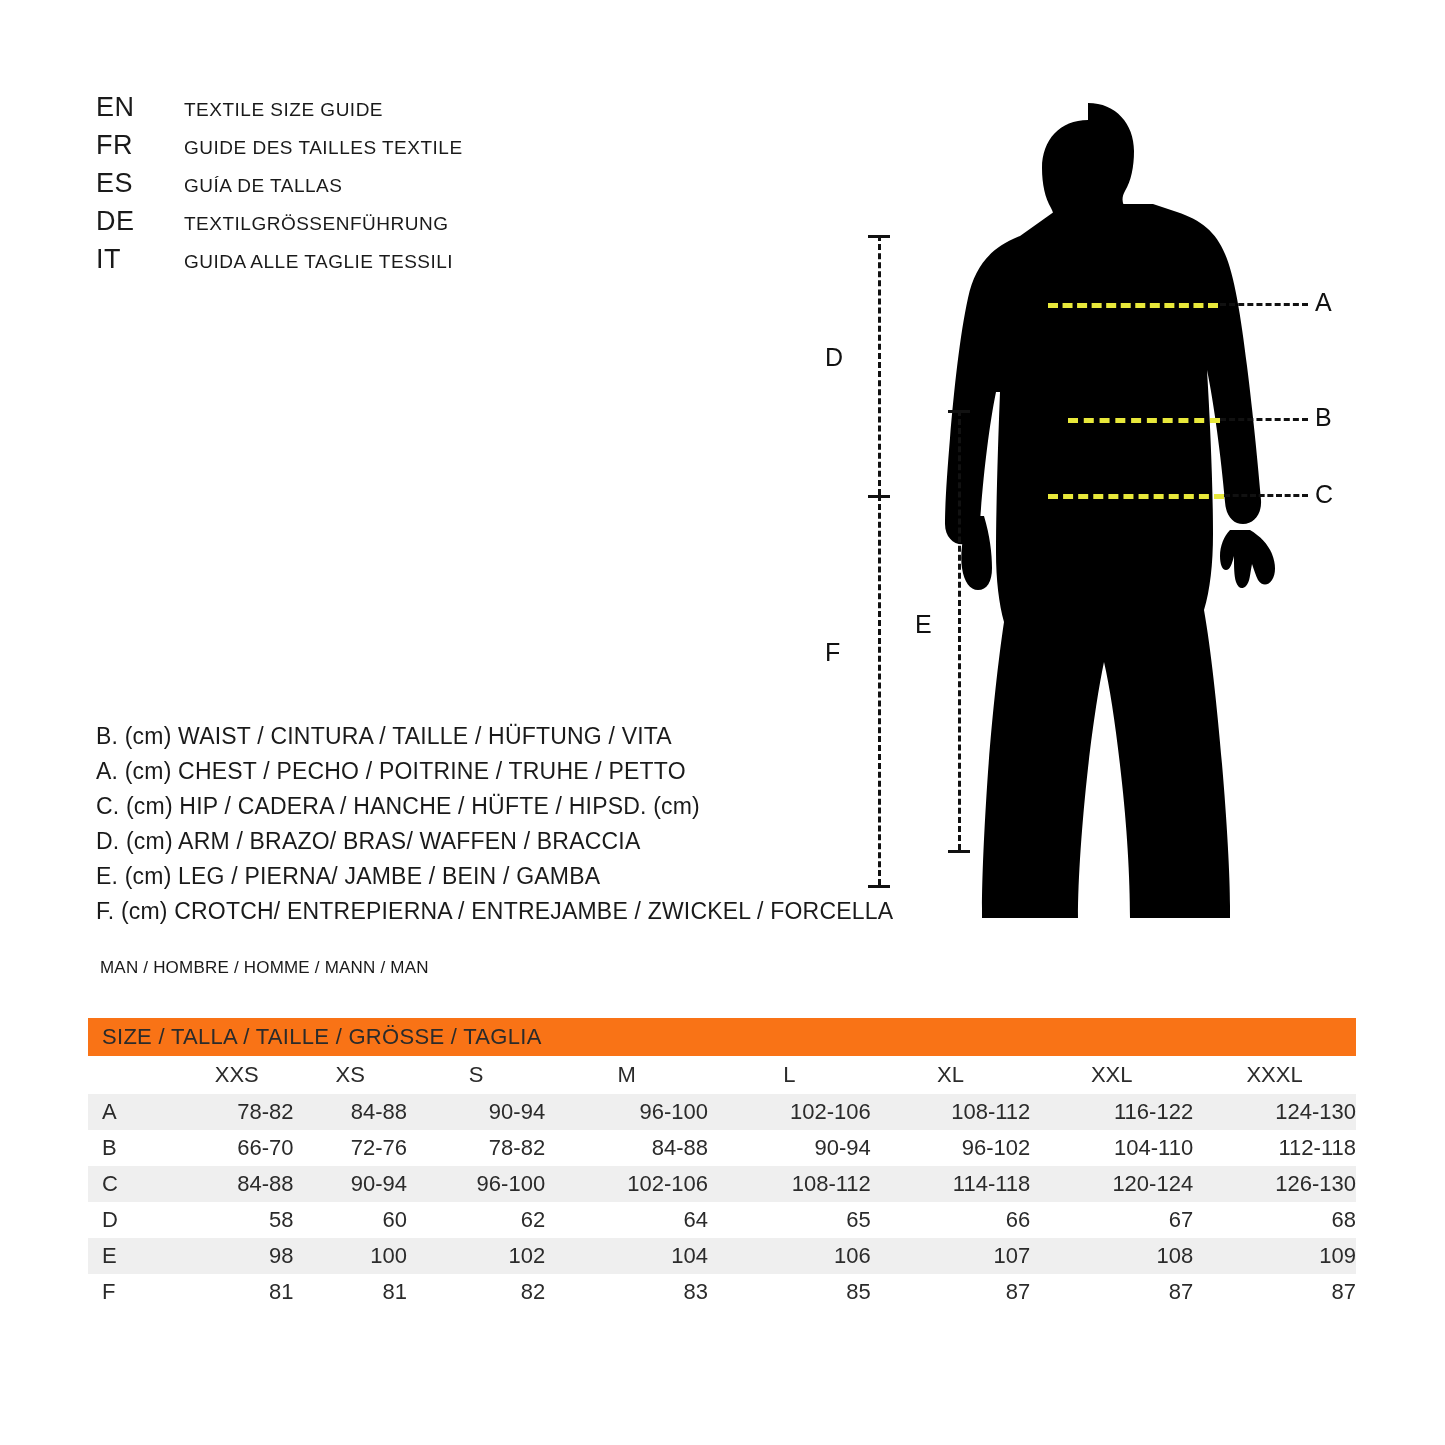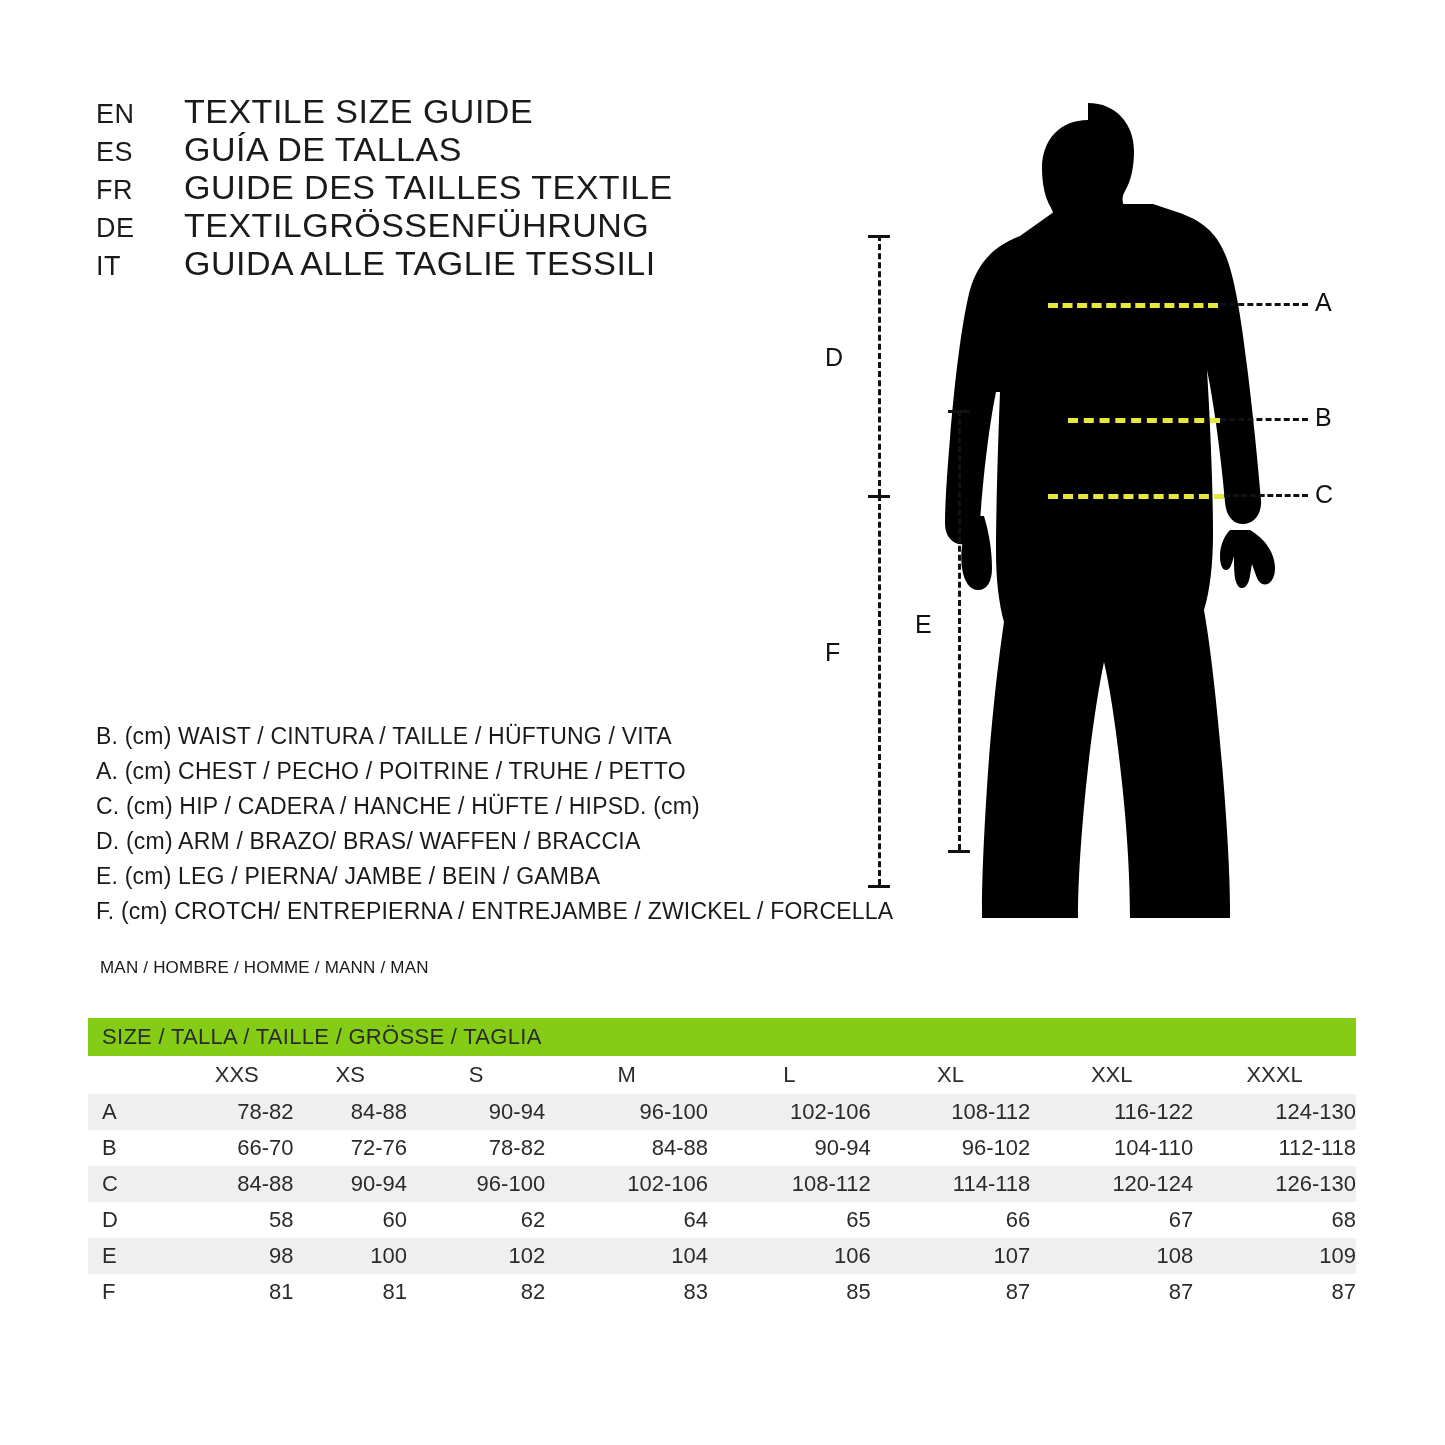--- a/index.html
+++ b/index.html
@@ -26,21 +26,21 @@
     display: flex;
     align-items: baseline;
     height: 38px;
   }
   .title-lang {
     width: 88px;
     font-size: 27px;
     letter-spacing: 0.5px;
   }
   .title-text {
-    font-size: 34px;
+    font-size: 19px;
     letter-spacing: 0.5px;
     white-space: nowrap;
   }
 
   
   .legend {
     position: absolute;
     left: 96px;
     top: 723px;
   }
@@ -102,21 +102,21 @@
     top: 1018px;
     width: 1268px;
     border-collapse: collapse;
     font-size: 22px;
   }
   .size-table th, .size-table td {
     padding: 0;
     margin: 0;
   }
   .hdr-bar td {
-    background: #84cc16;
+    background: #f97316;
     height: 38px;
     font-size: 22px;
     color: #2b2b2b;
     text-align: left;
     padding-left: 14px;
     letter-spacing: 0.3px;
   }
   .cols-row td {
     height: 38px;
     text-align: center;
@@ -143,26 +143,26 @@
 </style>
 </head>
 <body>
 
 <div class="titles">
   <div class="title-row">
     <div class="title-lang">EN</div>
     <div class="title-text">TEXTILE SIZE GUIDE</div>
   </div>
   <div class="title-row">
+    <div class="title-lang">FR</div>
+    <div class="title-text">GUIDE DES TAILLES TEXTILE</div>
+  </div>
+  <div class="title-row">
     <div class="title-lang">ES</div>
     <div class="title-text">GUÍA DE TALLAS</div>
-  </div>
-  <div class="title-row">
-    <div class="title-lang">FR</div>
-    <div class="title-text">GUIDE DES TAILLES TEXTILE</div>
   </div>
   <div class="title-row">
     <div class="title-lang">DE</div>
     <div class="title-text">TEXTILGRÖSSENFÜHRUNG</div>
   </div>
   <div class="title-row">
     <div class="title-lang">IT</div>
     <div class="title-text">GUIDA ALLE TAGLIE TESSILI</div>
   </div>
 </div>

